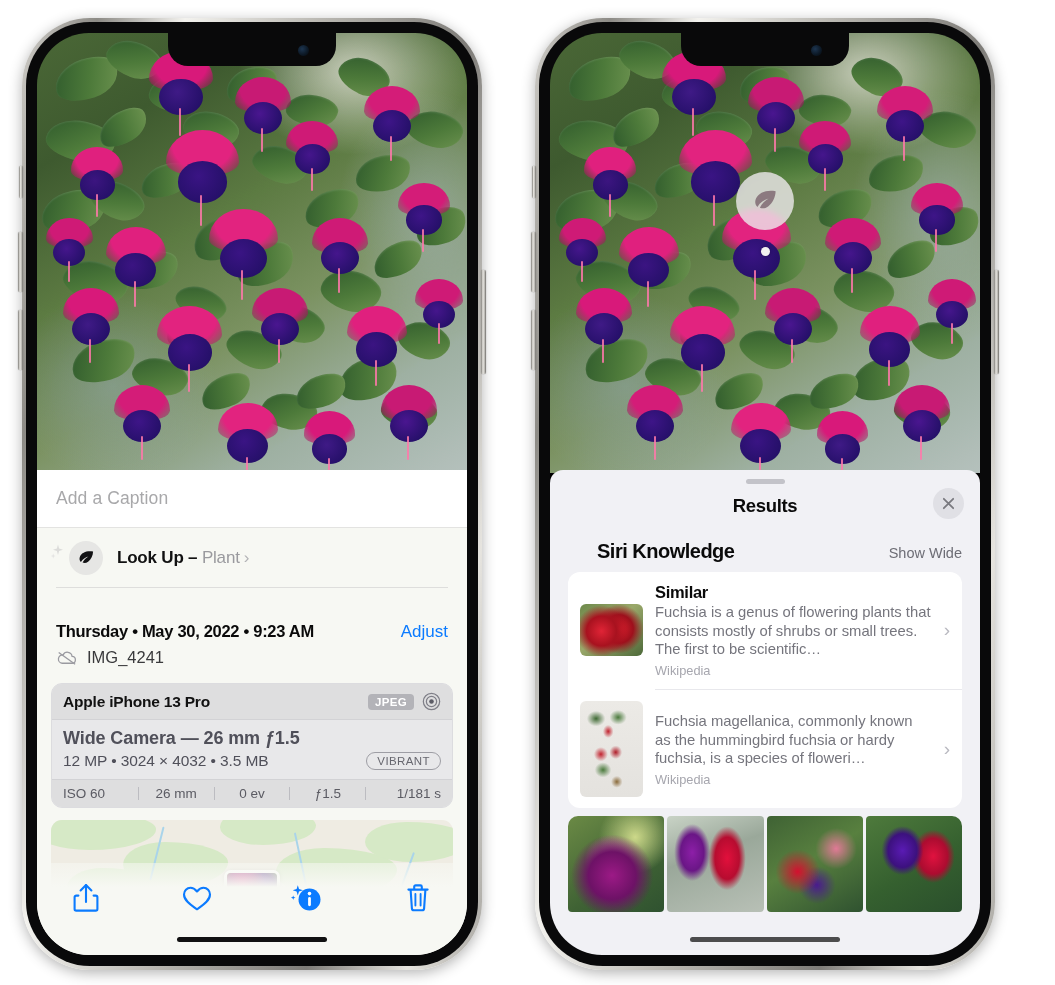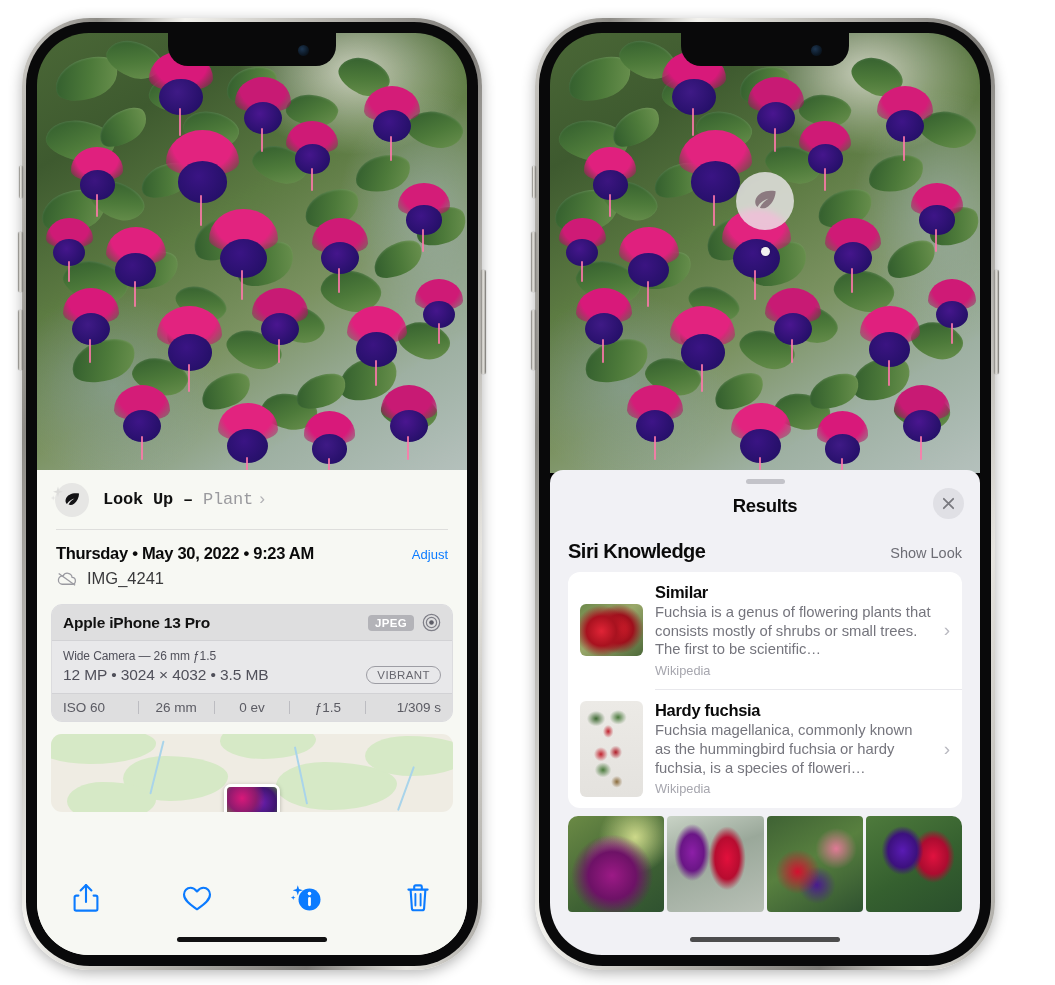--- a/index.html
+++ b/index.html
@@ -94,61 +94,61 @@
     z-index: 20;
   }
   .caption-row {
     height: 58px; background: #ffffff;
     display: flex; align-items: center; padding: 0 19px;
     border-bottom: 1px solid #e3e3e1;
   }
   .caption-row .ph { color: #a8a8aa; font-size: 17.5px; letter-spacing: .1px; }
 
   .lookup-row {
-    height: 59px; display: flex; align-items: center; padding: 0 18px;
-    position: relative; background: #f7f8f3; font-family: Liberation Mono, monospace;
+    height: 59px; display: flex; align-items: center; padding: 0 32px;
+    position: relative; background: #f7f8f3;
   }
   .lookup-row .sparkle {
     position: absolute; left: 12px; top: 14px; width: 20px; height: 20px;
     color: #dcdcda; font-size: 16px; line-height: 1;
   }
   .leaf-badge {
     width: 34px; height: 34px; border-radius: 50%;
     background: #e6e6e4; display: flex; align-items: center; justify-content: center;
     flex: 0 0 auto; margin-right: 14px;
   }
   .lookup-txt { font-size: 17px; color: #111; font-weight: 700; letter-spacing: -.2px; }
   .lookup-txt .cat { color: #9a9a9e; font-weight: 400; }
   .lookup-txt .chev { color: #b3b3b6; font-weight: 400; margin-left: 4px; }
 
   .divider { height: 1px; background: #dededc; margin: 0 19px; }
 
   .meta-block { padding: 14px 19px 6px; }
   .meta-line1 { display: flex; align-items: baseline; justify-content: space-between; }
   .meta-date { font-size: 16.5px; color: #0a0a0a; font-weight: 700; letter-spacing: -.3px; }
-  .adjust { font-size: 13px; color: #0b7bff; }
+  .adjust { font-size: 17px; color: #0b7bff; margin-top: 20px; }
   .meta-line2 { display: flex; align-items: center; gap: 9px; margin-top: 6px; }
   .meta-file { font-size: 16.5px; color: #3a3a3c; }
 
   .exif-card {
     margin: 10px 14px 0; border-radius: 11px; overflow: hidden;
     background: #e6e6e8; border: 1px solid #dcdcdf;
   }
   .exif-head {
     display: flex; align-items: center; justify-content: space-between;
     padding: 8px 11px; background: #dededf; border-bottom: 1px solid #d2d2d5;
   }
   .exif-model { font-size: 15.5px; font-weight: 700; color: #111; letter-spacing: -.2px; }
   .exif-head .right { display: flex; align-items: center; gap: 8px; }
   .pill-jpeg {
     background: #b3b3b8; color: #fff; font-size: 11.5px; font-weight: 700;
     padding: 2px 7px; border-radius: 4px; letter-spacing: .3px;
   }
   .exif-body { padding: 8px 11px 9px; background: #e8e8ea; }
-  .exif-l1 { font-size: 12px; color: #50505a; letter-spacing: -.1px; }
+  .exif-l1 { font-size: 18px; color: #50505a; letter-spacing: -.1px; font-weight: bold; }
   .exif-l2row { display: flex; align-items: center; justify-content: space-between; margin-top: 3px; }
   .exif-l2 { font-size: 15.5px; color: #50505a; letter-spacing: -.1px; }
   .pill-vibrant {
     border: 1px solid #9d9da4; color: #67676f; font-size: 11.5px;
     padding: 2px 10px; border-radius: 9px; letter-spacing: .4px;
   }
   .exif-foot {
     display: flex; align-items: center; background: #dededf;
     border-top: 1px solid #d2d2d5; padding: 6px 11px;
   }
@@ -216,21 +216,21 @@
   .results-title { font-size: 18.5px; font-weight: 700; color: #0a0a0a; letter-spacing: -.3px; }
   .close-btn {
     position: absolute; right: 16px; top: 4px;
     width: 31px; height: 31px; border-radius: 50%;
     background: #e0e0e5; display: flex; align-items: center; justify-content: center;
   }
   .section-head {
     display: flex; align-items: baseline; justify-content: space-between;
     padding: 12px 18px 9px;
   }
-  .section-title { font-size: 20px; font-weight: 700; color: #0a0a0a; letter-spacing: -.5px; }
+  .section-title { font-size: 20px; font-weight: 700; color: #0a0a0a; letter-spacing: -.5px; margin-left: 29px; }
   .show-more { font-size: 14.5px; color: #6d6d75; }
 
   .know-card {
     margin: 0 18px; background: #fff; border-radius: 12px; overflow: hidden;
   }
   .know-row { display: flex; align-items: center; padding: 11px 12px; gap: 12px; }
   .know-thumb { width: 63px; flex: 0 0 63px; border-radius: 6px; overflow: hidden; position: relative; }
   .know-thumb.t1 { height: 52px; }
   .know-thumb.t2 { height: 96px; }
   .know-text { flex: 1; min-width: 0; }
@@ -403,20 +403,23 @@
             <span class="blossom" style="left:2%;top:42%;width:11%;height:12%;">
               <span class="sep" style="background:radial-gradient(ellipse at 50% 30%,#cf1a76 0%,#cf1a76 58%,rgba(0,0,0,.18) 100%);"></span>
               <span class="cor" style="background:radial-gradient(circle at 42% 36%,#45168c 0%,#26106a 72%,#190a4a 100%);"></span>
               <span class="stam"></span>
             </span>
           </div>
       </div>
 
       <div class="info-sheet">
 
+        <div class="caption-row">
+          <span class="ph">Add a Caption</span>
+        </div>
 
         <div class="lookup-row">
           <span class="sparkle">
             <svg width="22" height="22" viewBox="0 0 22 22">
               <path d="M9 2.5 L10.1 6.6 L14 7.8 L10.1 9 L9 13.1 L7.9 9 L4 7.8 L7.9 6.6 Z" fill="#dcdcda"></path>
               <path d="M4.2 11.6 L4.8 13.4 L6.6 14 L4.8 14.6 L4.2 16.4 L3.6 14.6 L1.8 14 L3.6 13.4 Z" fill="#e2e2e0"></path>
             </svg>
           </span>
           <span class="leaf-badge">
             <svg width="20" height="20" viewBox="0 0 24 24">
@@ -469,21 +472,21 @@
           </div>
           <div class="exif-foot">
             <span class="cell">ISO 60</span>
             <span class="sep"></span>
             <span class="cell">26 mm</span>
             <span class="sep"></span>
             <span class="cell">0 ev</span>
             <span class="sep"></span>
             <span class="cell">ƒ1.5</span>
             <span class="sep"></span>
-            <span class="cell">1/309 s</span>
+            <span class="cell">1/181 s</span>
           </div>
         </div>
 
         <div class="map-card">
           <div class="green" style="left:-4%;top:-10%;width:30%;height:48%"></div>
           <div class="green" style="left:18%;top:28%;width:26%;height:58%"></div>
           <div class="green" style="left:42%;top:-14%;width:24%;height:46%"></div>
           <div class="green" style="left:56%;top:36%;width:30%;height:62%"></div>
           <div class="green" style="left:78%;top:2%;width:26%;height:52%"></div>
           <div class="green" style="left:4%;top:62%;width:22%;height:50%"></div>
@@ -708,21 +711,21 @@
           <span class="results-title">Results</span>
           <span class="close-btn">
             <svg width="15" height="15" viewBox="0 0 16 16">
               <path d="M3 3 L13 13 M13 3 L3 13" stroke="#79797f" stroke-width="1.9" stroke-linecap="round"></path>
             </svg>
           </span>
         </div>
 
         <div class="section-head">
           <span class="section-title">Siri Knowledge</span>
-          <span class="show-more">Show Look</span>
+          <span class="show-more">Show Wide</span>
         </div>
 
         <div class="know-card">
           <div class="know-row">
             <span class="know-thumb t1">
               <span style="position:absolute;inset:0;background:
                     radial-gradient(circle at 34% 52%,#e02436 0%,#a8121f 30%,transparent 52%),
                     radial-gradient(circle at 62% 48%,#e0202f 0%,#9d101c 30%,transparent 52%),
                     linear-gradient(140deg,#6e8a4c,#9aa86a 45%,#4e6a3a);"></span>
             </span>
@@ -745,21 +748,20 @@
                     radial-gradient(ellipse 26% 38% at 62% 26%,#4a7a3c 0%,transparent 60%),
                     radial-gradient(ellipse 16% 34% at 44% 70%,#c2222e 0%,transparent 60%);"></span>
               <span style="position:absolute;left:8%;top:44%;width:84%;height:34%;background:
                     radial-gradient(ellipse 22% 36% at 30% 34%,#c2222e 0%,transparent 60%),
                     radial-gradient(ellipse 20% 34% at 58% 28%,#b01e2a 0%,transparent 60%);"></span>
               <span style="position:absolute;left:8%;top:62%;width:84%;height:34%;background:
                     radial-gradient(ellipse 26% 38% at 34% 30%,#4a7a3c 0%,transparent 60%),
                     radial-gradient(ellipse 18% 30% at 60% 66%,#8a6a3a 0%,transparent 60%);"></span>
             </span>
             <span class="know-text">
-              <span class="know-title" style="display:block">Hardy fuchsia</span>
               <span class="know-desc" style="display:block">Fuchsia magellanica, commonly known as the hummingbird fuchsia or hardy fuchsia, is a species of floweri…</span>
               <span class="know-src" style="display:block">Wikipedia</span>
             </span>
             <span class="know-chev">›</span>
           </div>
         </div>
 
 
         <div class="thumbs-row">
           <span class="web-thumb">

